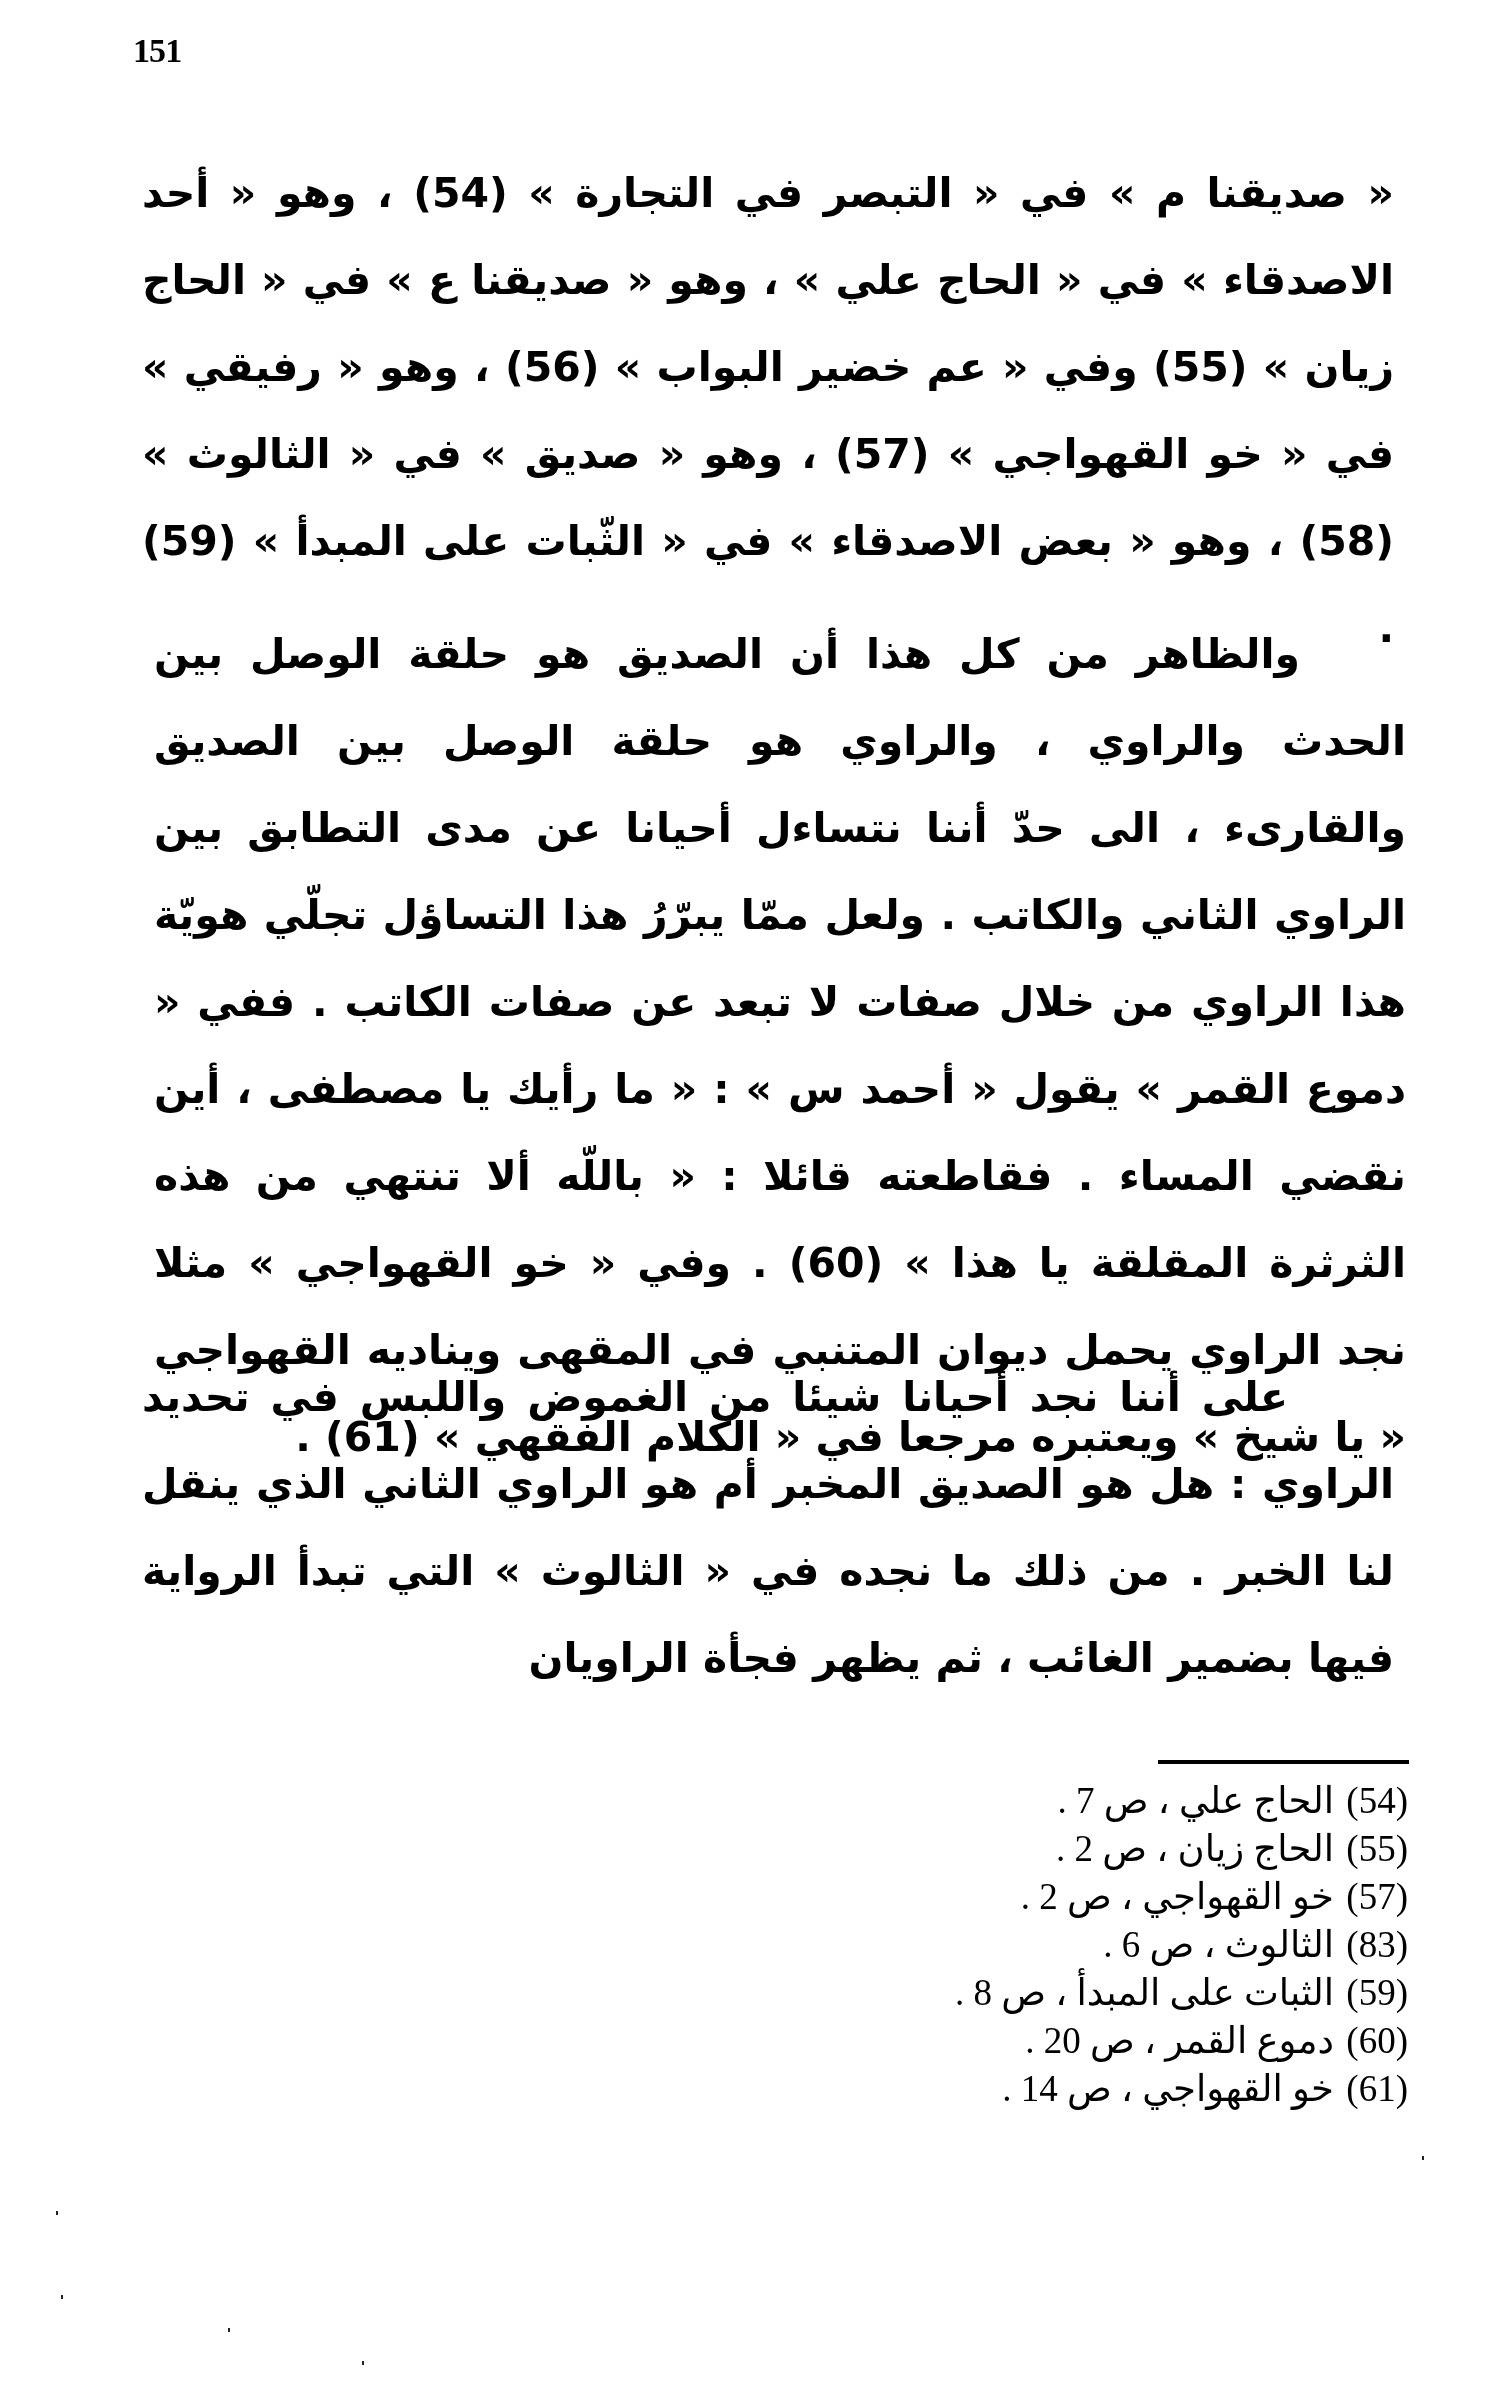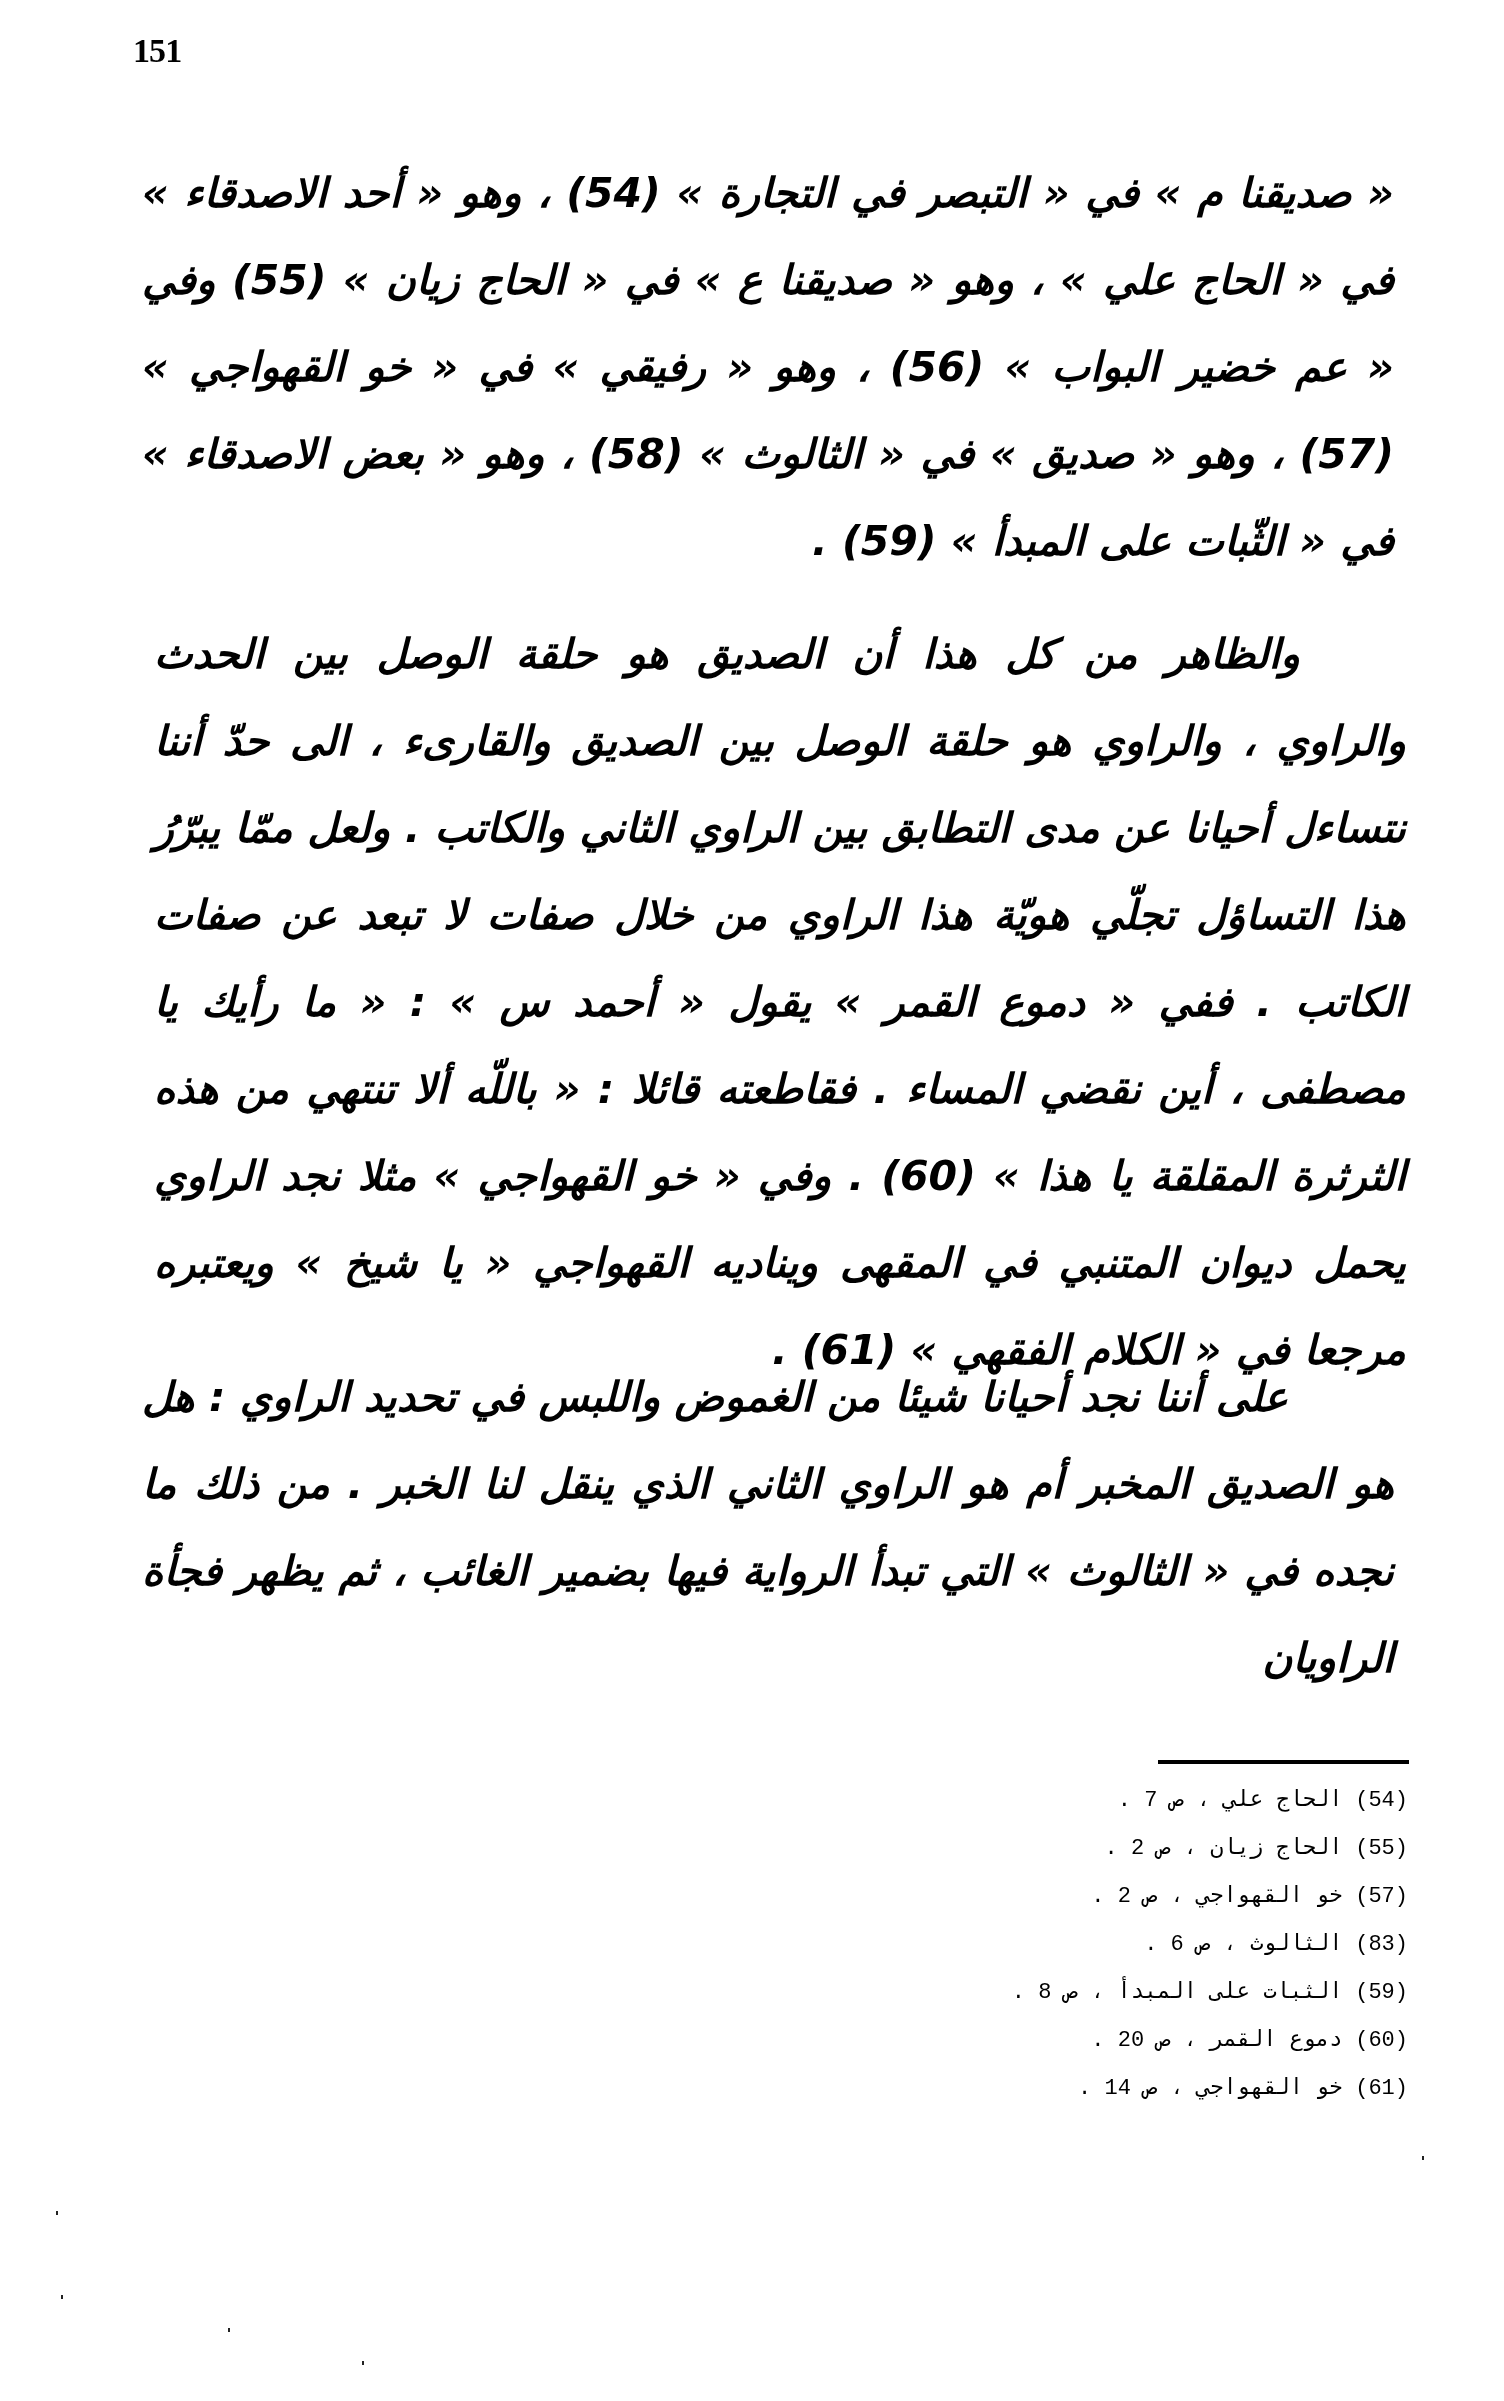--- a/index.html
+++ b/index.html
@@ -50,21 +50,20 @@
       text-align: justify;
       text-align-last: right;
       font-family: "DejaVu Sans", sans-serif;
       font-weight: bold;
       font-size: 41px;
       line-height: 87px;
     }
     .para {
       margin: 0;
       padding: 0;
-      font-style: italic;
     }
     .para.indent {
       text-indent: 106px;
     }
     #para-1 { top: 150px; }
     #para-2 { top: 611px; margin-left: 12px; }
     #para-3 { top: 1354px; }
 
     .footnote-rule {
       position: absolute;
@@ -73,22 +72,22 @@
       width: 251px;
       height: 3.5px;
       background: #000000;
     }
     .footnotes {
       position: absolute;
       top: 1777px;
       left: 797px;
       width: 611px;
       direction: rtl;
-      font-family: Liberation Mono, monospace;
-      font-size: 22px;
+      font-family: Liberation Serif, serif;
+      font-size: 37px;
       line-height: 48px;
       list-style: none;
       margin: 0;
       padding: 0;
     }
     .footnote {
       white-space: nowrap;
     }
     .fn-num {
       display: inline-block;

